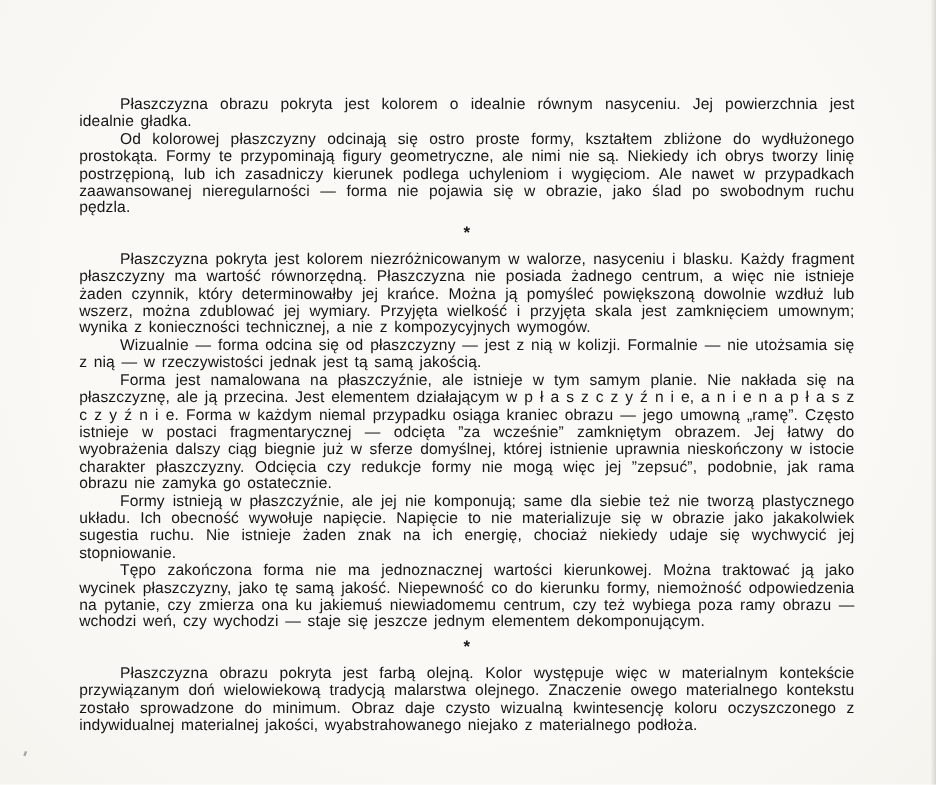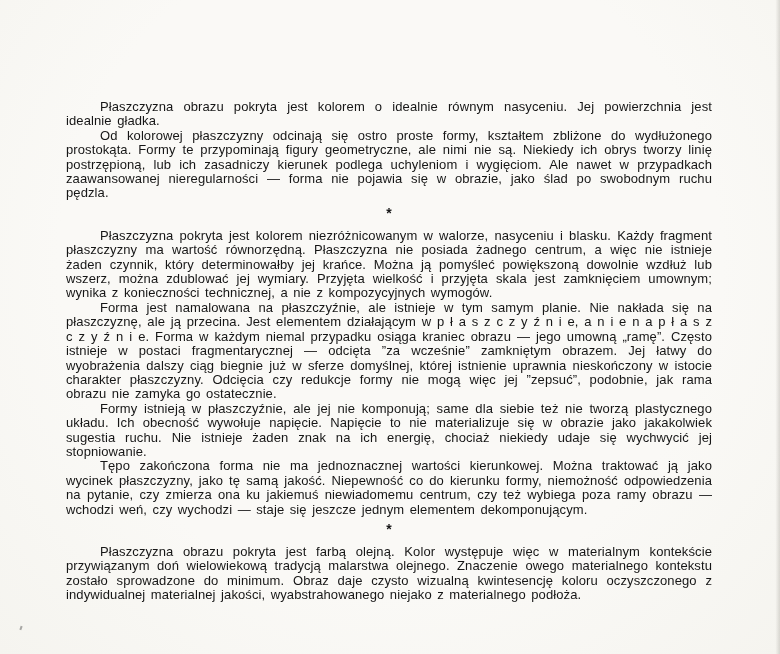--- a/index.html
+++ b/index.html
@@ -1,21 +1,21 @@
 <!DOCTYPE html>
 <html lang="pl"><head>
 <meta charset="utf-8">
 <style>
   html, body { margin: 0; padding: 0; }
   .page {
     position: relative;
     width: 780px;
     height: 654px;
     box-sizing: border-box;
-    padding: 100px 68px 0 66px;
+    padding: 80px 68px 0 66px;
     background:
       linear-gradient(to right, rgba(0,0,0,0) 99.4%, rgba(110,105,95,0.22) 100%),
       radial-gradient(ellipse at 50% 40%, #faf9f6 60%, #f5f4ef 100%);
     font-family: "Liberation Sans", "DejaVu Sans", sans-serif;
     color: #161616;
     overflow: hidden;
   }
   .doc-par {
     margin: 0;
     font-size: 13px;
@@ -52,20 +52,21 @@
     <p class="doc-par">Płaszczyzna obrazu pokryta jest kolorem o idealnie równym nasyceniu. Jej powierzchnia jest idealnie gładka.</p>
     <p class="doc-par">Od kolorowej płaszczyzny odcinają się ostro proste formy, kształtem zbliżone do wydłużonego prostokąta. Formy te przypominają figury geometryczne, ale nimi nie są. Niekiedy ich obrys tworzy linię postrzępioną, lub ich zasadniczy kierunek podlega uchyleniom i wygięciom. Ale nawet w przypadkach zaawansowanej nieregularności — forma nie pojawia się w obrazie, jako ślad po swobodnym ruchu pędzla.</p>
   </section>
 
   <div class="separator">
     <span>*</span>
   </div>
 
   <section>
     <p class="doc-par">Płaszczyzna pokryta jest kolorem niezróżnicowanym w walorze, nasyceniu i blasku. Każdy fragment płaszczyzny ma wartość równorzędną. Płaszczyzna nie posiada żadnego centrum, a więc nie istnieje żaden czynnik, który determinowałby jej krańce. Można ją pomyśleć powiększoną dowolnie wzdłuż lub wszerz, można zdublować jej wymiary. Przyjęta wielkość i przyjęta skala jest zamknięciem umownym; wynika z konieczności technicznej, a nie z kompozycyjnych wymogów.</p>
+    <p class="doc-par">Wizualnie — forma odcina się od płaszczyzny — jest z nią w kolizji. Formalnie — nie utożsamia się z nią — w rzeczywistości jednak jest tą samą jakością.</p>
     <p class="doc-par">Forma jest namalowana na płaszczyźnie, ale istnieje w tym samym planie. Nie nakłada się na płaszczyznę, ale ją przecina. Jest elementem działającym w p ł a s z c z y ź n i e, a n i e n a p ł a s z c z y ź n i e. Forma w każdym niemal przypadku osiąga kraniec obrazu — jego umowną „ramę”. Często istnieje w postaci fragmentarycznej — odcięta ”za wcześnie” zamkniętym obrazem. Jej łatwy do wyobrażenia dalszy ciąg biegnie już w sferze domyślnej, której istnienie uprawnia nieskończony w istocie charakter płaszczyzny. Odcięcia czy redukcje formy nie mogą więc jej ”zepsuć”, podobnie, jak rama obrazu nie zamyka go ostatecznie.</p>
     <p class="doc-par">Formy istnieją w płaszczyźnie, ale jej nie komponują; same dla siebie też nie tworzą plastycznego układu. Ich obecność wywołuje napięcie. Napięcie to nie materializuje się w obrazie jako jakakolwiek sugestia ruchu. Nie istnieje żaden znak na ich energię, chociaż niekiedy udaje się wychwycić jej stopniowanie.</p>
     <p class="doc-par">Tępo zakończona forma nie ma jednoznacznej wartości kierunkowej. Można traktować ją jako wycinek płaszczyzny, jako tę samą jakość. Niepewność co do kierunku formy, niemożność odpowiedzenia na pytanie, czy zmierza ona ku jakiemuś niewiadomemu centrum, czy też wybiega poza ramy obrazu — wchodzi weń, czy wychodzi — staje się jeszcze jednym elementem dekomponującym.</p>
   </section>
 
   <div class="separator">
     <span>*</span>
   </div>
 
   <section>

